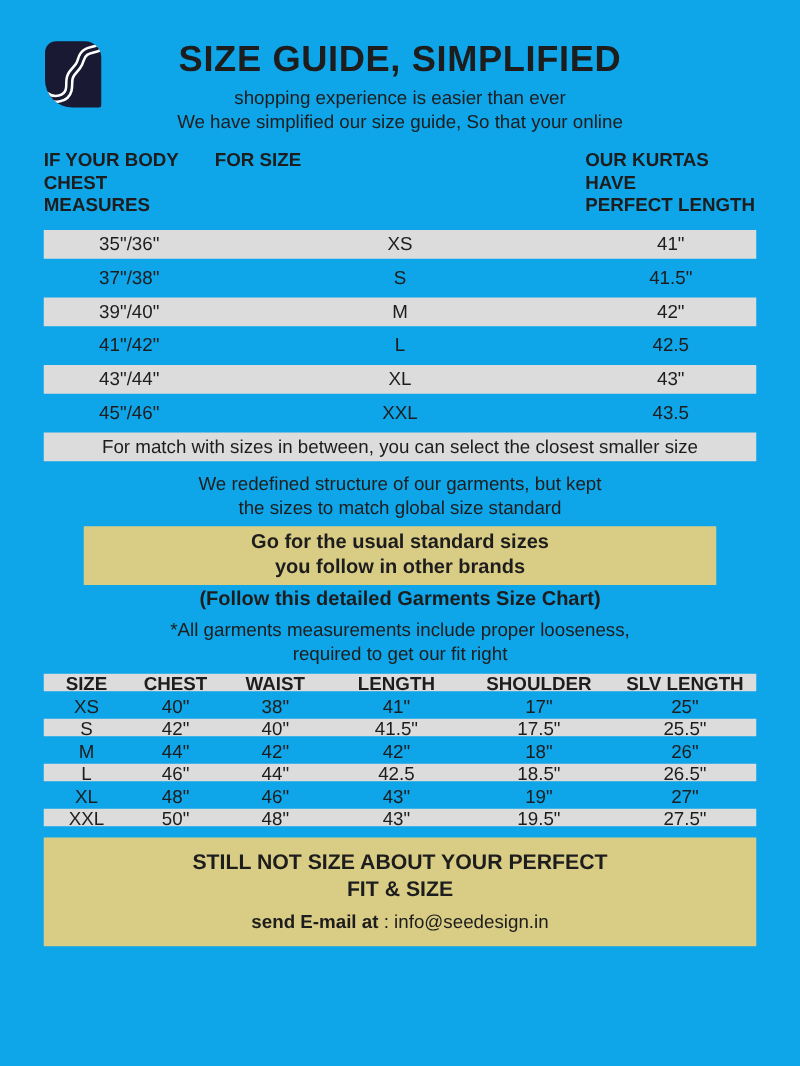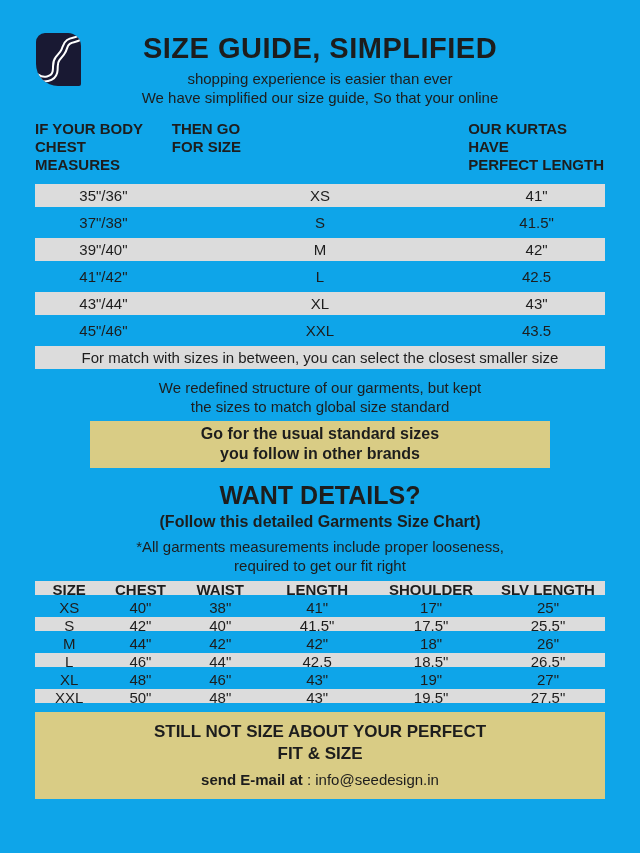--- a/index.html
+++ b/index.html
@@ -72,21 +72,21 @@
   }
 
   .center-text {
     text-align: center;
     font-size: 15px;
     line-height: 19px;
     margin-top: 9px;
   }
 
   .banner {
-    width: 460px;
+    width: 506px;
     margin: 5px auto 0;
     background: #d9cc85;
     text-align: center;
     font-weight: bold;
     font-size: 16px;
     line-height: 20px;
     padding: 3px 0 4px;
   }
 
   .want-heading {
@@ -159,21 +159,20 @@
     <div>We have simplified our size guide, So that your online</div>
   </div>
 
   <div class="t1">
     <div class="t1-head">
       <div>
         <div>IF YOUR BODY</div>
         <div>CHEST MEASURES</div>
       </div>
       <div>
-        <div>THEN GO</div>
         <div>FOR SIZE</div>
       </div>
       <div>
         <div>OUR KURTAS HAVE</div>
         <div>PERFECT LENGTH</div>
       </div>
     </div>
     <div class="t1-rows">
       <div class="t1-row gray">
         <span>35"/36"</span>
@@ -211,21 +210,20 @@
 
   <div class="center-text">
     <div>We redefined structure of our garments, but kept</div>
     <div>the sizes to match global size standard</div>
   </div>
   <div class="banner">
     <div>Go for the usual standard sizes</div>
     <div>you follow in other brands</div>
   </div>
 
-  <div class="want-heading">WANT DETAILS?</div>
   <div class="want-sub">(Follow this detailed Garments Size Chart)</div>
   <div class="want-note">
     <div>*All garments measurements include proper looseness,</div>
     <div>required to get our fit right</div>
   </div>
 
   <div class="t2">
     <div class="t2-row head gray">
       <span>SIZE</span>
       <span>CHEST</span>

